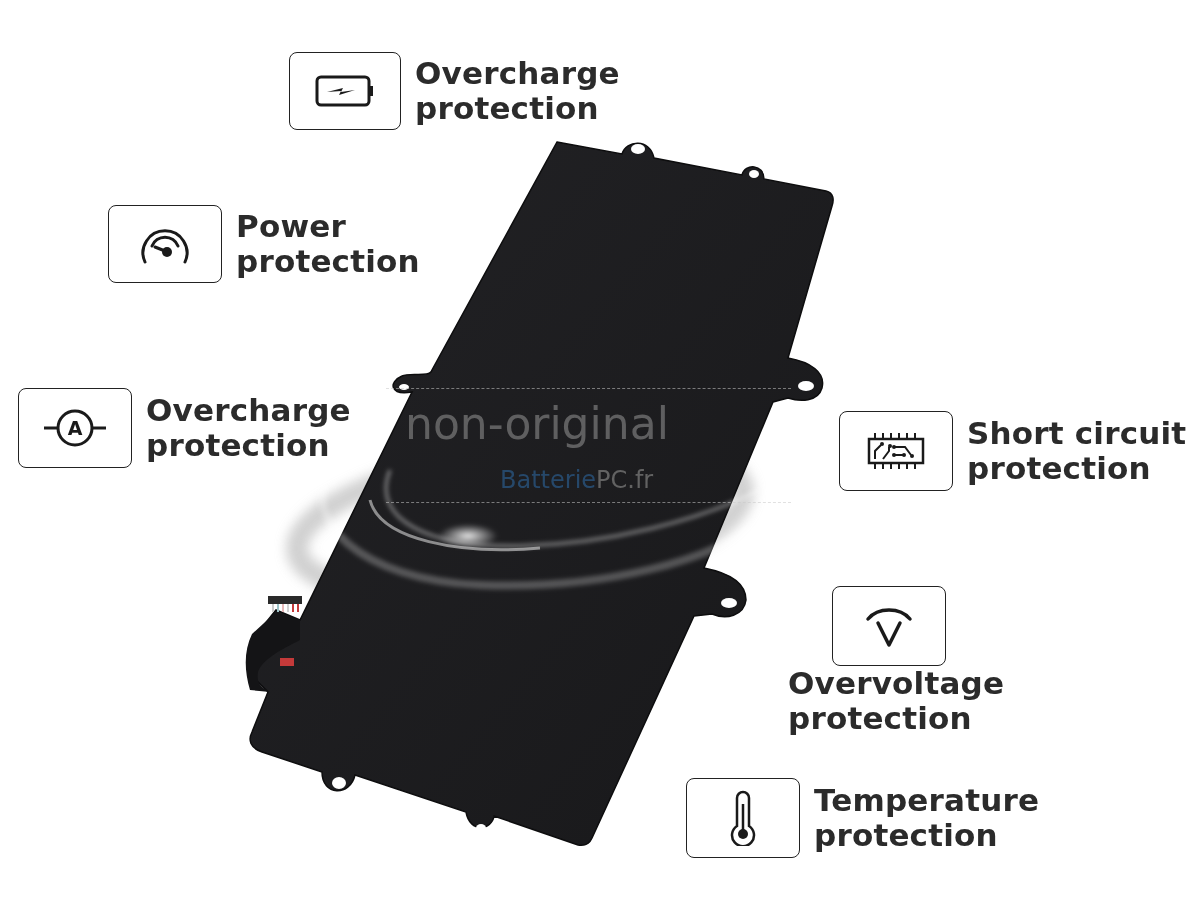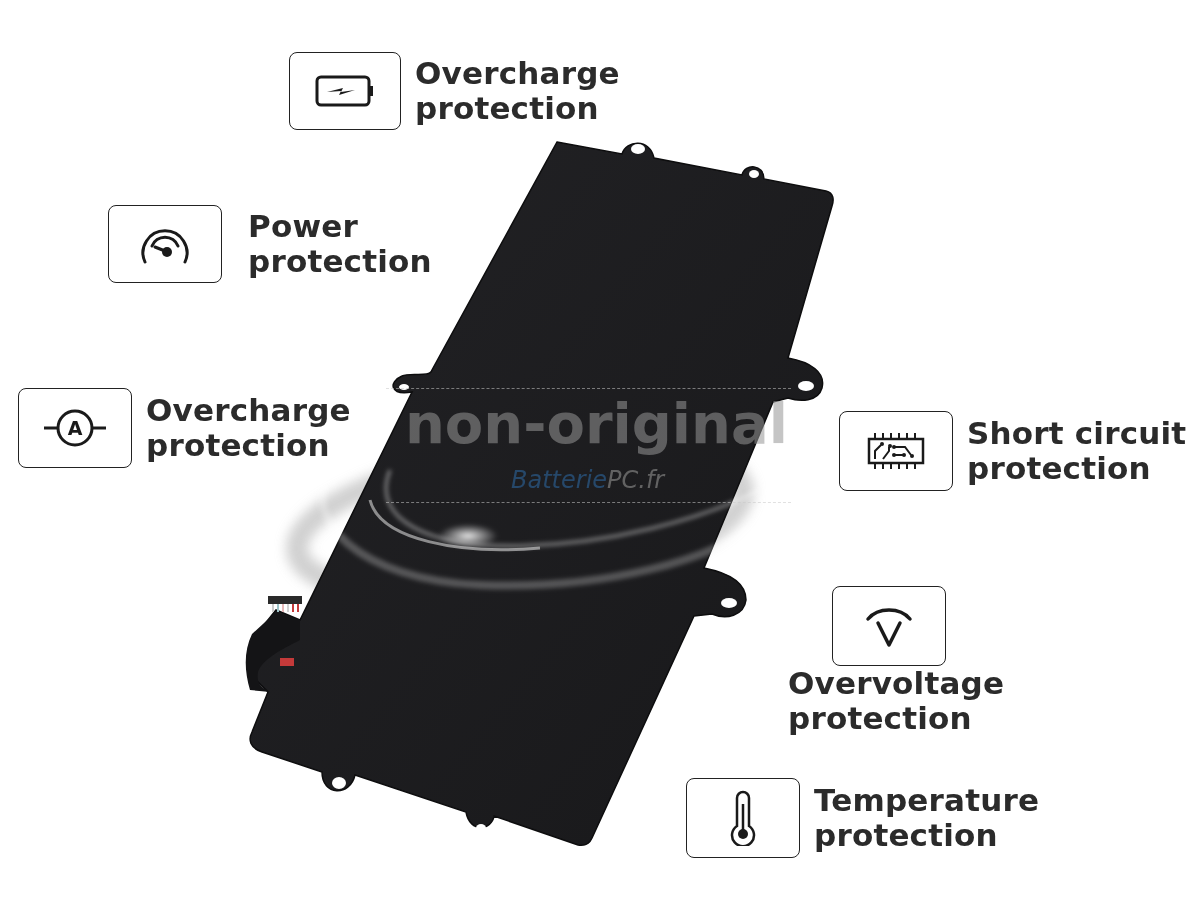--- a/index.html
+++ b/index.html
@@ -18,26 +18,26 @@
   .label {
     margin-left: 14px; color: #2b2b2b; font-weight: bold; font-size: 31px; line-height: 35px;
     letter-spacing: 0.2px; font-family: "DejaVu Sans", sans-serif;
   }
   .label span { display: block; white-space: nowrap; }
   .watermark {
     position: absolute; left: 386px; top: 388px; width: 405px; height: 115px;
     border: 1px dashed rgba(200,200,200,0.55); border-left: none; border-right: none; box-sizing: border-box;
   }
   .wm-main {
-    position: absolute; left: 405px; top: 392px; font-family: "DejaVu Sans", sans-serif; font-weight: bold;
-    font-size: 56px; line-height: 64px; color: rgba(150,150,150,0.55); letter-spacing: 0px; white-space: nowrap;
+    position: absolute; left: 405px; top: 392px; font-family: "DejaVu Sans", sans-serif; font-weight: normal;
+    font-size: 44px; line-height: 64px; color: rgba(150,150,150,0.55); letter-spacing: 0px; white-space: nowrap;
   }
   .wm-sub {
-    position: absolute; left: 511px; top: 465px; font-family: "DejaVu Sans", sans-serif;
-    font-size: 24px; line-height: 30px; white-space: nowrap; font-style: italic;
+    position: absolute; left: 500px; top: 465px; font-family: "DejaVu Sans", sans-serif;
+    font-size: 24px; line-height: 30px; white-space: nowrap;
   }
   .wm-sub .b { color: rgba(40,80,120,0.85); }
   .wm-sub .p { color: rgba(110,110,110,0.85); }
 </style>
 </head>
 <body>
 
 <div class="stage">
 
   <svg class="battery-svg" viewBox="0 0 1200 900" xmlns="http://www.w3.org/2000/svg">
@@ -123,21 +123,21 @@
         <rect x="56" y="15" width="4" height="10" fill="#1a1a1a"></rect>
         <path d="M14,21 L30,17 L28,21 L42,19 L26,24 L28,20 Z" fill="#1a1a1a"></path>
       </svg>
     </div>
     <div class="label">
       <span>Overcharge</span>
       <span>protection</span>
     </div>
   </div>
 
-  <div class="feature" style="left:108px; top:205px;gap:12px;">
+  <div class="feature" style="left:108px; top:205px;">
     <div class="icon-box" style="width:114px; height:78px;">
       <svg width="60" height="52" viewBox="0 0 60 52">
         <path d="M10,44 A22,22 0 1,1 50,44" fill="none" stroke="#1a1a1a" stroke-width="3" stroke-linecap="round"></path>
         <path d="M17,28 A14,14 0 0,1 43,28" fill="none" stroke="#1a1a1a" stroke-width="3" stroke-linecap="round"></path>
         <line x1="20" y1="29" x2="30" y2="33" stroke="#1a1a1a" stroke-width="3" stroke-linecap="round"></line>
         <circle cx="32" cy="34" r="5" fill="#1a1a1a"></circle>
       </svg>
     </div>
     <div class="label">
       <span>Power</span>

